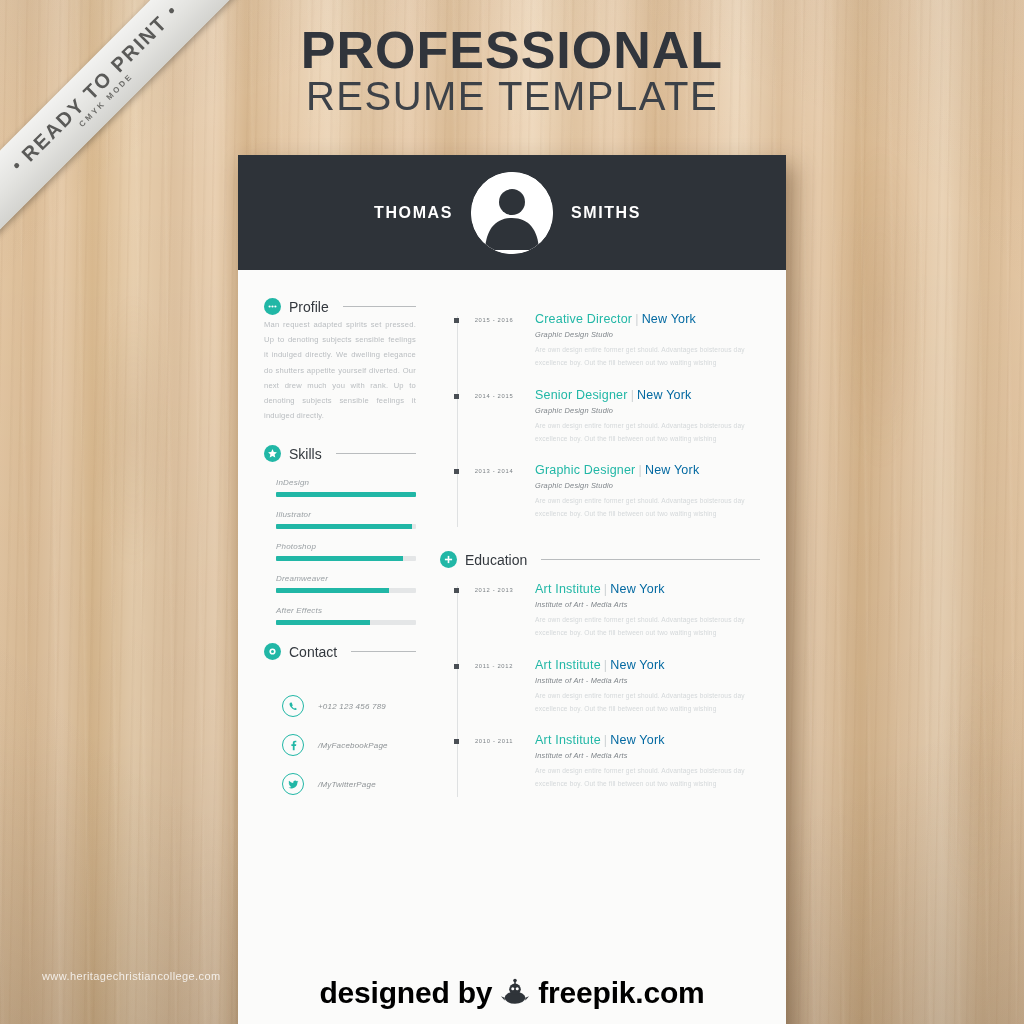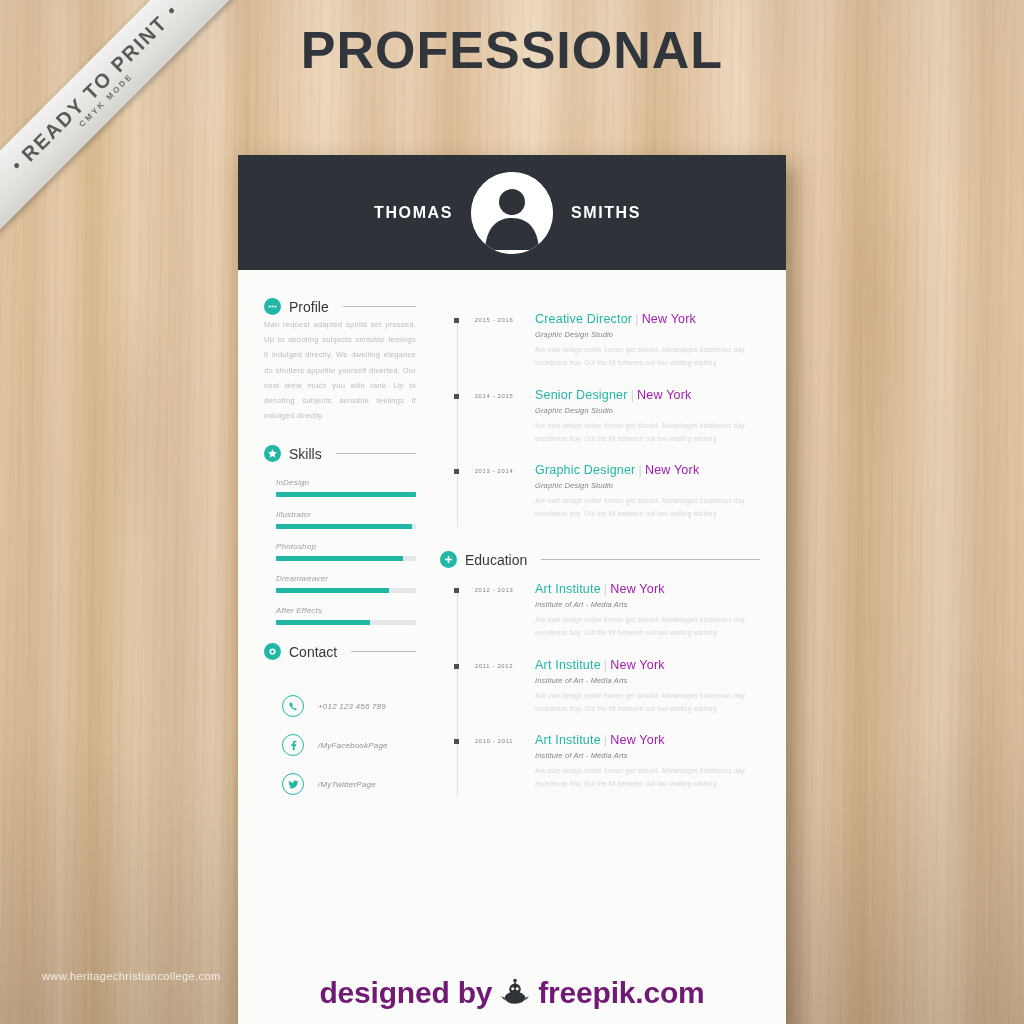--- a/index.html
+++ b/index.html
@@ -319,21 +319,21 @@
     text-align: center;
   }
   .entry-main { flex: 1; padding-left: 10px; }
   .entry-title {
     font-size: 12.5px;
     color: #21b7a6;
     letter-spacing: 0.2px;
     line-height: 1.2;
   }
   .entry-sep { color: #ced2d4; padding: 0 3px; }
-  .entry-place { color: #a21caf; }
+  .entry-place { color: #0369a1; }
   .entry-sub {
     font-size: 7.4px;
     font-style: italic;
     color: #7f8budge;
     color: #7f858a;
     margin-top: 3px;
     letter-spacing: 0.2px;
   }
   .entry-desc {
     margin-top: 5px;
@@ -354,21 +354,21 @@
     text-align: center;
     z-index: 5;
     display: flex;
     align-items: center;
     justify-content: center;
     gap: 8px;
   }
   .footer-text {
     font-size: 30px;
     font-weight: bold;
-    color: #701a75;
+    color: #000000;
     letter-spacing: -0.2px;
   }
   .freepik-mark { display: block; }
 
   .watermark {
     position: absolute;
     left: 42px;
     bottom: 42px;
     font-size: 11px;
     color: rgba(255,255,255,0.80);
@@ -392,20 +392,21 @@
         <span class="ribbon-dot"></span>
         <span>READY TO PRINT</span>
         <span class="ribbon-dot"></span>
       </div>
       <div class="ribbon-sub">CMYK MODE</div>
     </div>
   </div>
 
   <div class="title-block">
     <div class="title-main">PROFESSIONAL</div>
+    <div class="title-sub">RESUME TEMPLATE</div>
   </div>
 
   <div class="sheet">
 
     <div class="sheet-header">
       <div class="hdr-name left">THOMAS</div>
       <div class="avatar">
         <svg width="82" height="82" viewBox="0 0 82 82">
           <circle cx="41" cy="41" r="41" fill="#ffffff"></circle>
           <circle cx="41" cy="30" r="13" fill="#2e3339"></circle>

